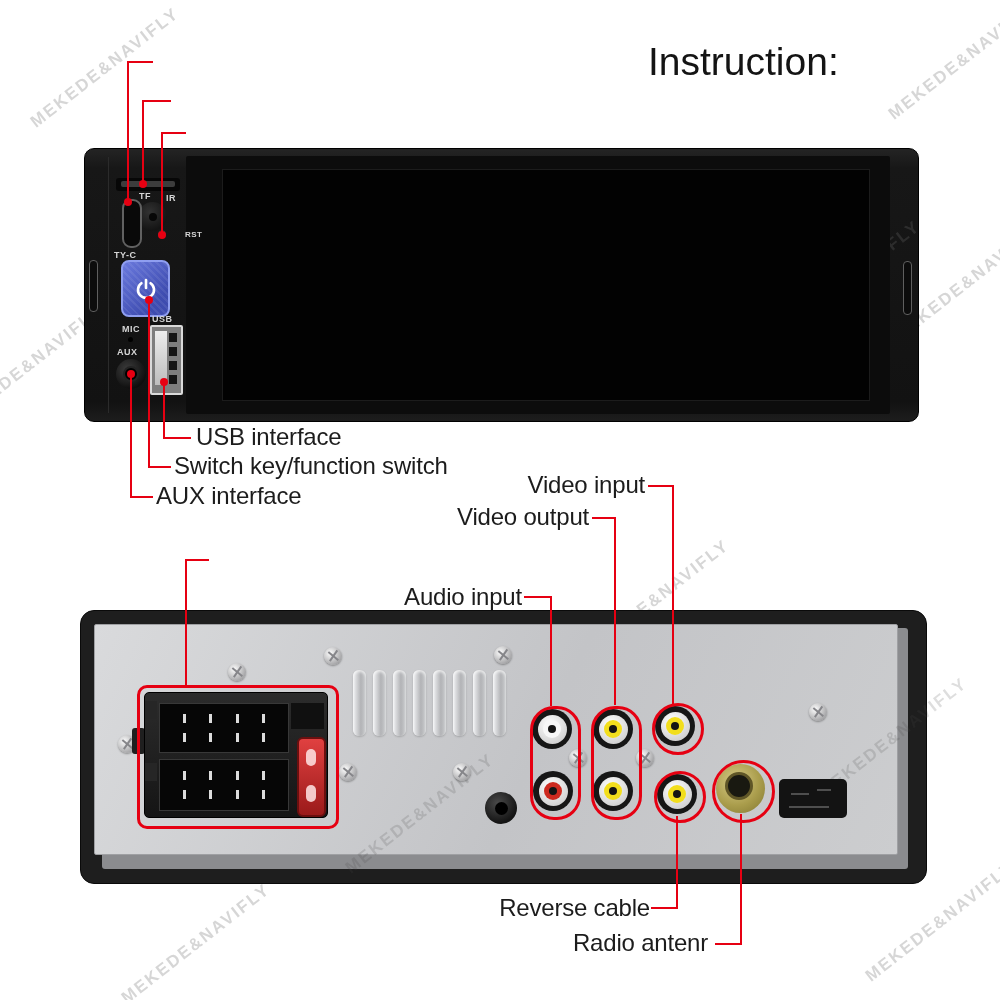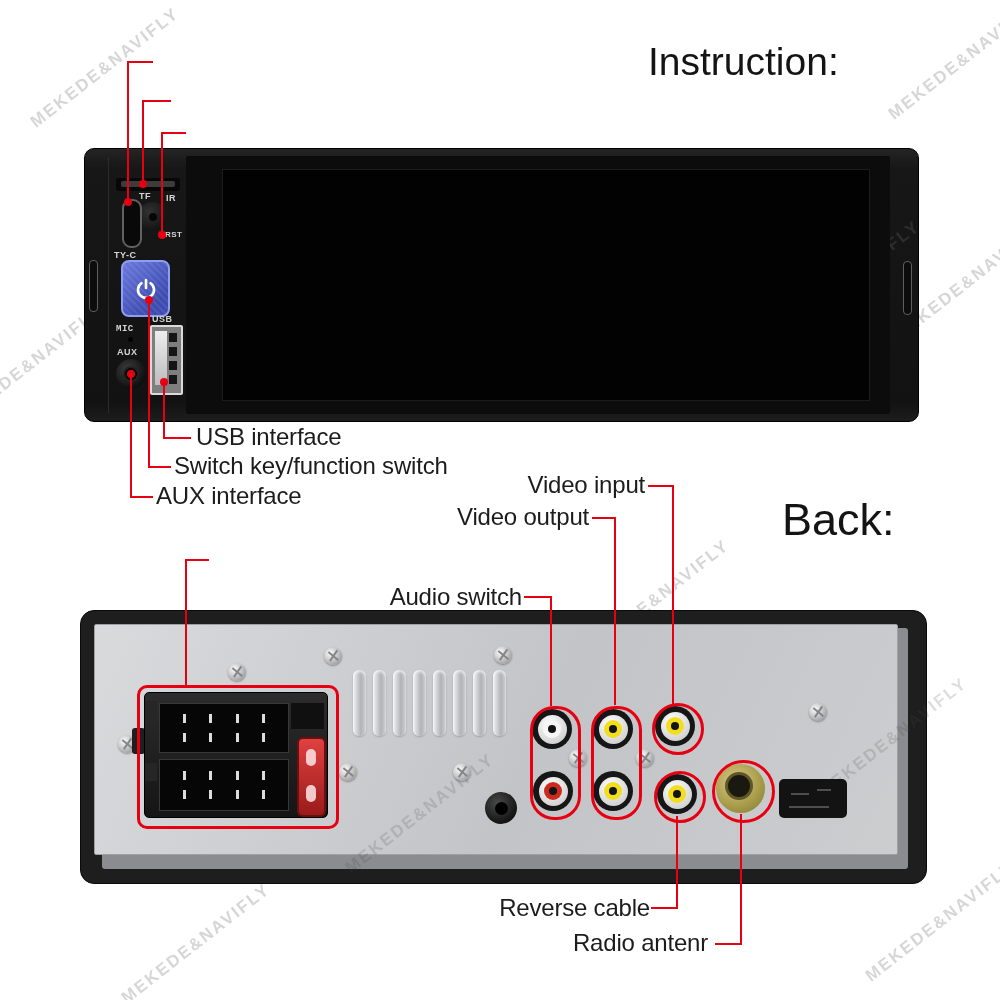--- a/index.html
+++ b/index.html
@@ -93,21 +93,20 @@
 
   <div class="wm" style="left:105px;top:68px;">MEKEDE&amp;NAVIFLY</div>
   <div class="wm" style="left:963px;top:60px;">MEKEDE&amp;NAVIFLY</div>
   <div class="wm" style="left:968px;top:282px;">MEKEDE&amp;NAVIFLY</div>
   <div class="wm" style="left:28px;top:366px;">MEKEDE&amp;NAVIFLY</div>
   <div class="wm" style="left:655px;top:600px;">MEKEDE&amp;NAVIFLY</div>
   <div class="wm" style="left:196px;top:944px;">MEKEDE&amp;NAVIFLY</div>
   <div class="wm" style="left:940px;top:922px;">MEKEDE&amp;NAVIFLY</div>
 
   <div class="hd" style="left:648px;top:40px;font-size:39px;">Instruction:</div>
-  <div class="hd" style="left:782px;top:494px;font-size:45px;">Back:</div>
 
   <div class="funit">
     <div class="wm wm-screen" style="left:221px;top:124px;">MEKEDE&amp;NAVIFLY</div>
     <div class="wm wm-screen" style="left:436px;top:162px;">MEKEDE&amp;NAVIFLY</div>
     <div class="wm wm-screen" style="left:761px;top:132px;">MEKEDE&amp;NAVIFLY</div>
   </div>
   <div class="mslot" style="left:89px;top:260px;"></div>
   <div class="mslot" style="left:903px;top:261px;height:52px;"></div>
   <div style="position:absolute;left:108px;top:157px;width:1px;height:256px;background:#2b2b2b;"></div>
   <div class="bezel"></div>
@@ -117,30 +116,30 @@
       <div class="tfslot-in"></div>
     </div>
   <div class="ptxt" style="left:139px;top:191px;">TF</div>
   <div class="irdome">
       <div class="irdot"></div>
     </div>
   <div class="ptxt" style="left:166px;top:193px;">IR</div>
   <div class="tycport"></div>
   <div class="ptxt" style="left:114px;top:250px;">TY-C</div>
   <div class="rsthole"></div>
-  <div class="ptxt" style="left:165px;top:230px;font-size:8px;">RST</div>
+  <div class="ptxt" style="left:185px;top:230px;font-size:8px;">RST</div>
 
   <div class="powerbtn">
     <svg width="24" height="24" viewBox="0 0 24 24">
       <path d="M12 3v8" stroke="#ffffff" stroke-width="2.6" stroke-linecap="round" fill="none"></path>
       <path d="M7.4 6.2a8 8 0 1 0 9.2 0" stroke="#ffffff" stroke-width="2.6" stroke-linecap="round" fill="none"></path>
     </svg>
   </div>
 
-  <div class="ptxt" style="left:116px;top:324px;font-family:Liberation Mono, monospace;">MIC</div>
+  <div class="ptxt" style="left:122px;top:324px;">MIC</div>
   <div class="michole"></div>
   <div class="ptxt" style="left:152px;top:314px;">USB</div>
   <div class="usbport">
     <div class="usbplate"></div>
     <div class="usbpin" style="top:6px;"></div>
     <div class="usbpin" style="top:20px;"></div>
     <div class="usbpin" style="top:34px;"></div>
     <div class="usbpin" style="top:48px;"></div>
   </div>
   <div class="ptxt" style="left:117px;top:347px;">AUX</div>
@@ -167,21 +166,21 @@
   <div class="cdot" style="left:127px;top:370px;"></div>
   <div class="cl" style="left:130px;top:374px;width:2px;height:124px;"></div>
   <div class="cl" style="left:130px;top:496px;width:23px;height:2px;"></div>
 
   <div class="lbl" style="left:196px;top:424px;">USB interface</div>
   <div class="lbl" style="left:174px;top:453px;">Switch key/function switch</div>
   <div class="lbl" style="left:156px;top:483px;">AUX interface</div>
 
   <div class="lbl" style="right:355px;top:472px;">Video input</div>
   <div class="lbl" style="right:411px;top:504px;">Video output</div>
-  <div class="lbl" style="right:478px;top:584px;">Audio switch</div>
+  <div class="lbl" style="right:478px;top:584px;">Audio input</div>
 
   <div class="bframe"></div>
   <div class="bmid"></div>
   <div class="bpanel"></div>
   <div class="wm wm-panel" style="left:893px;top:738px;">MEKEDE&amp;NAVIFLY</div>
   <div class="wm wm-panel" style="left:420px;top:814px;">MEKEDE&amp;NAVIFLY</div>
 
   <div>
     <div class="fin" style="left:353px;"></div>
     <div class="fin" style="left:373px;"></div>

